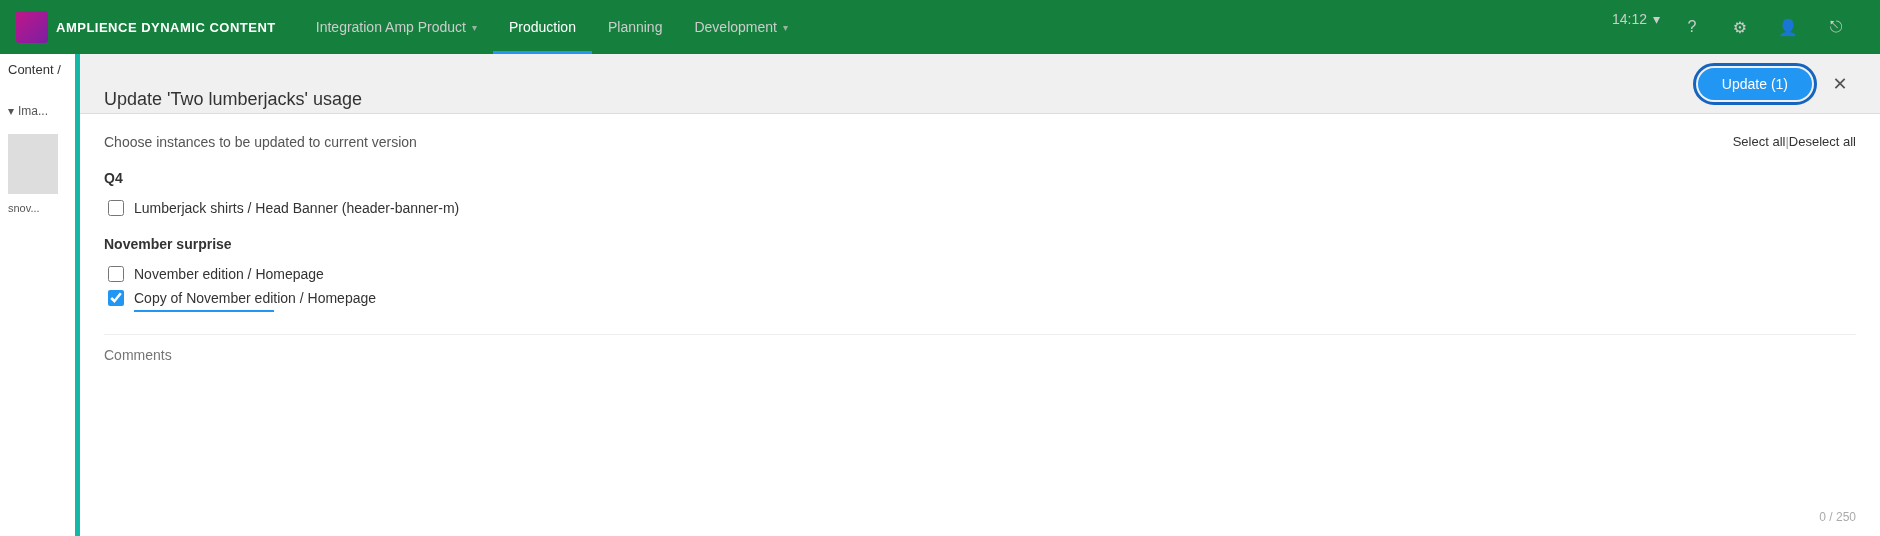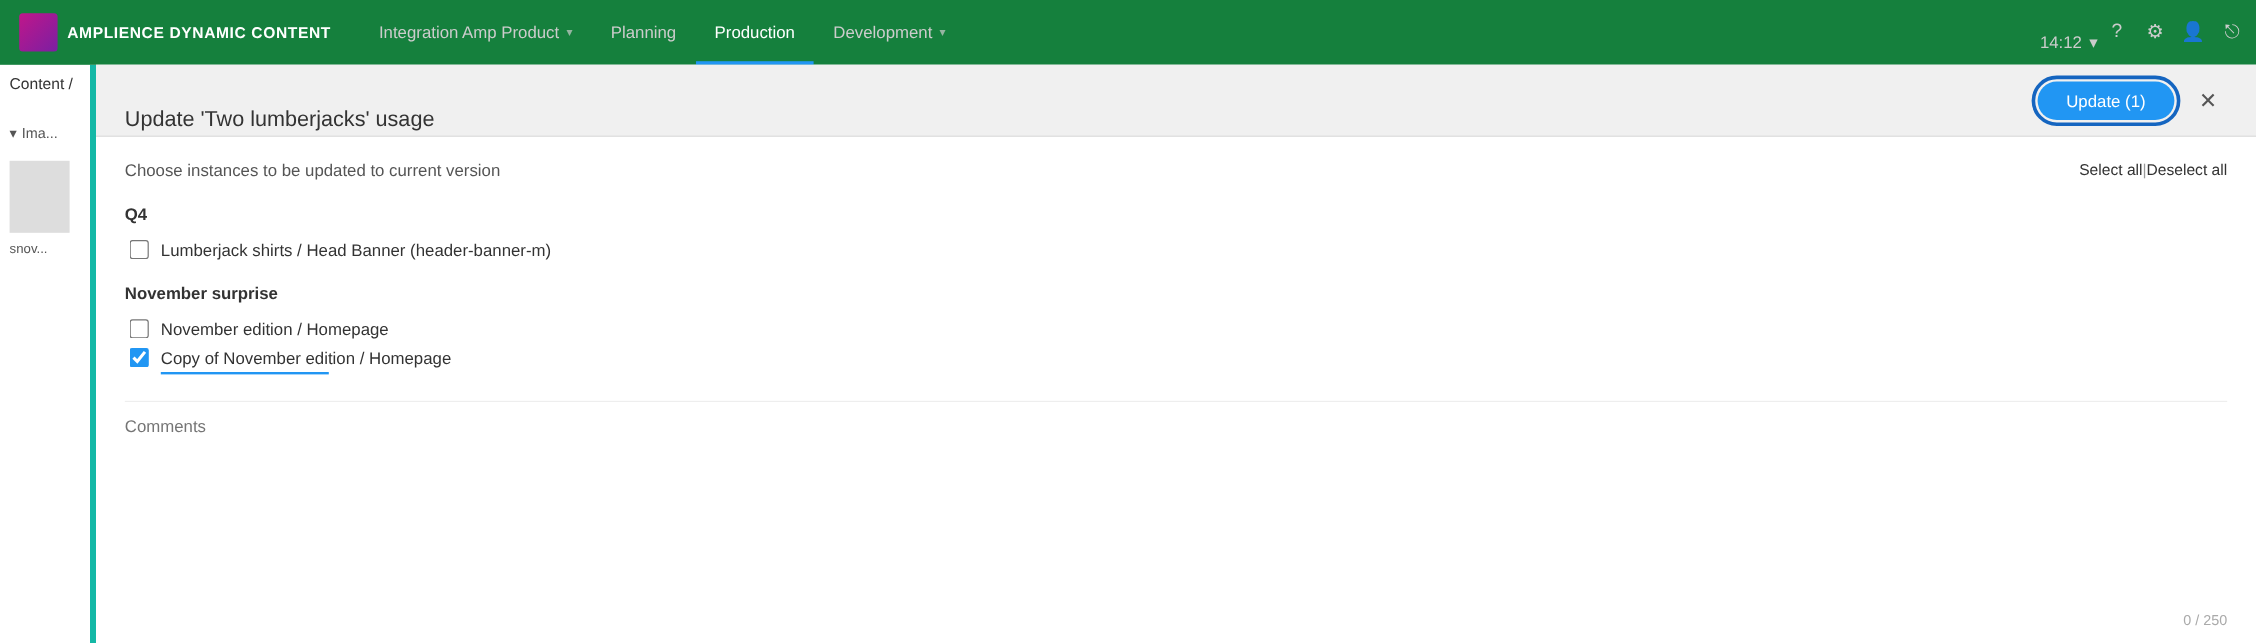--- a/index.html
+++ b/index.html
@@ -65,22 +65,23 @@
       height: 3px;
       background: #2196f3;
     }
     .nav-item .chevron {
       margin-left: 6px;
       font-size: 10px;
       opacity: 0.7;
     }
     .nav-right {
       display: flex;
-      align-items: flex-end;
-      padding-right: 4px;
+      align-items: flex-start;
+      gap: 16px;
+      padding-right: 28px;
       margin-left: auto;
     }
     .nav-time {
       font-size: 14px;
       color: #ccc;
       display: flex;
       align-items: center;
       gap: 6px;
     }
     .nav-icon-btn {
@@ -316,25 +317,25 @@
 <nav class="topnav">
   <div class="brand">
     <div class="brand-logo"></div>
     <span class="brand-text">AMPLIENCE DYNAMIC CONTENT</span>
   </div>
   <div class="nav-items">
     <div class="nav-item">
       <span>Integration Amp Product</span>
       <span class="chevron">▾</span>
     </div>
+    <div class="nav-item active">
+      <span>Production</span>
+    </div>
     <div class="nav-item">
       <span>Planning</span>
-    </div>
-    <div class="nav-item active">
-      <span>Production</span>
     </div>
     <div class="nav-item">
       <span>Development</span>
       <span class="chevron">▾</span>
     </div>
   </div>
   <div class="nav-right">
     <div class="nav-time">
       <span>14:12</span>
       <span>▾</span>

